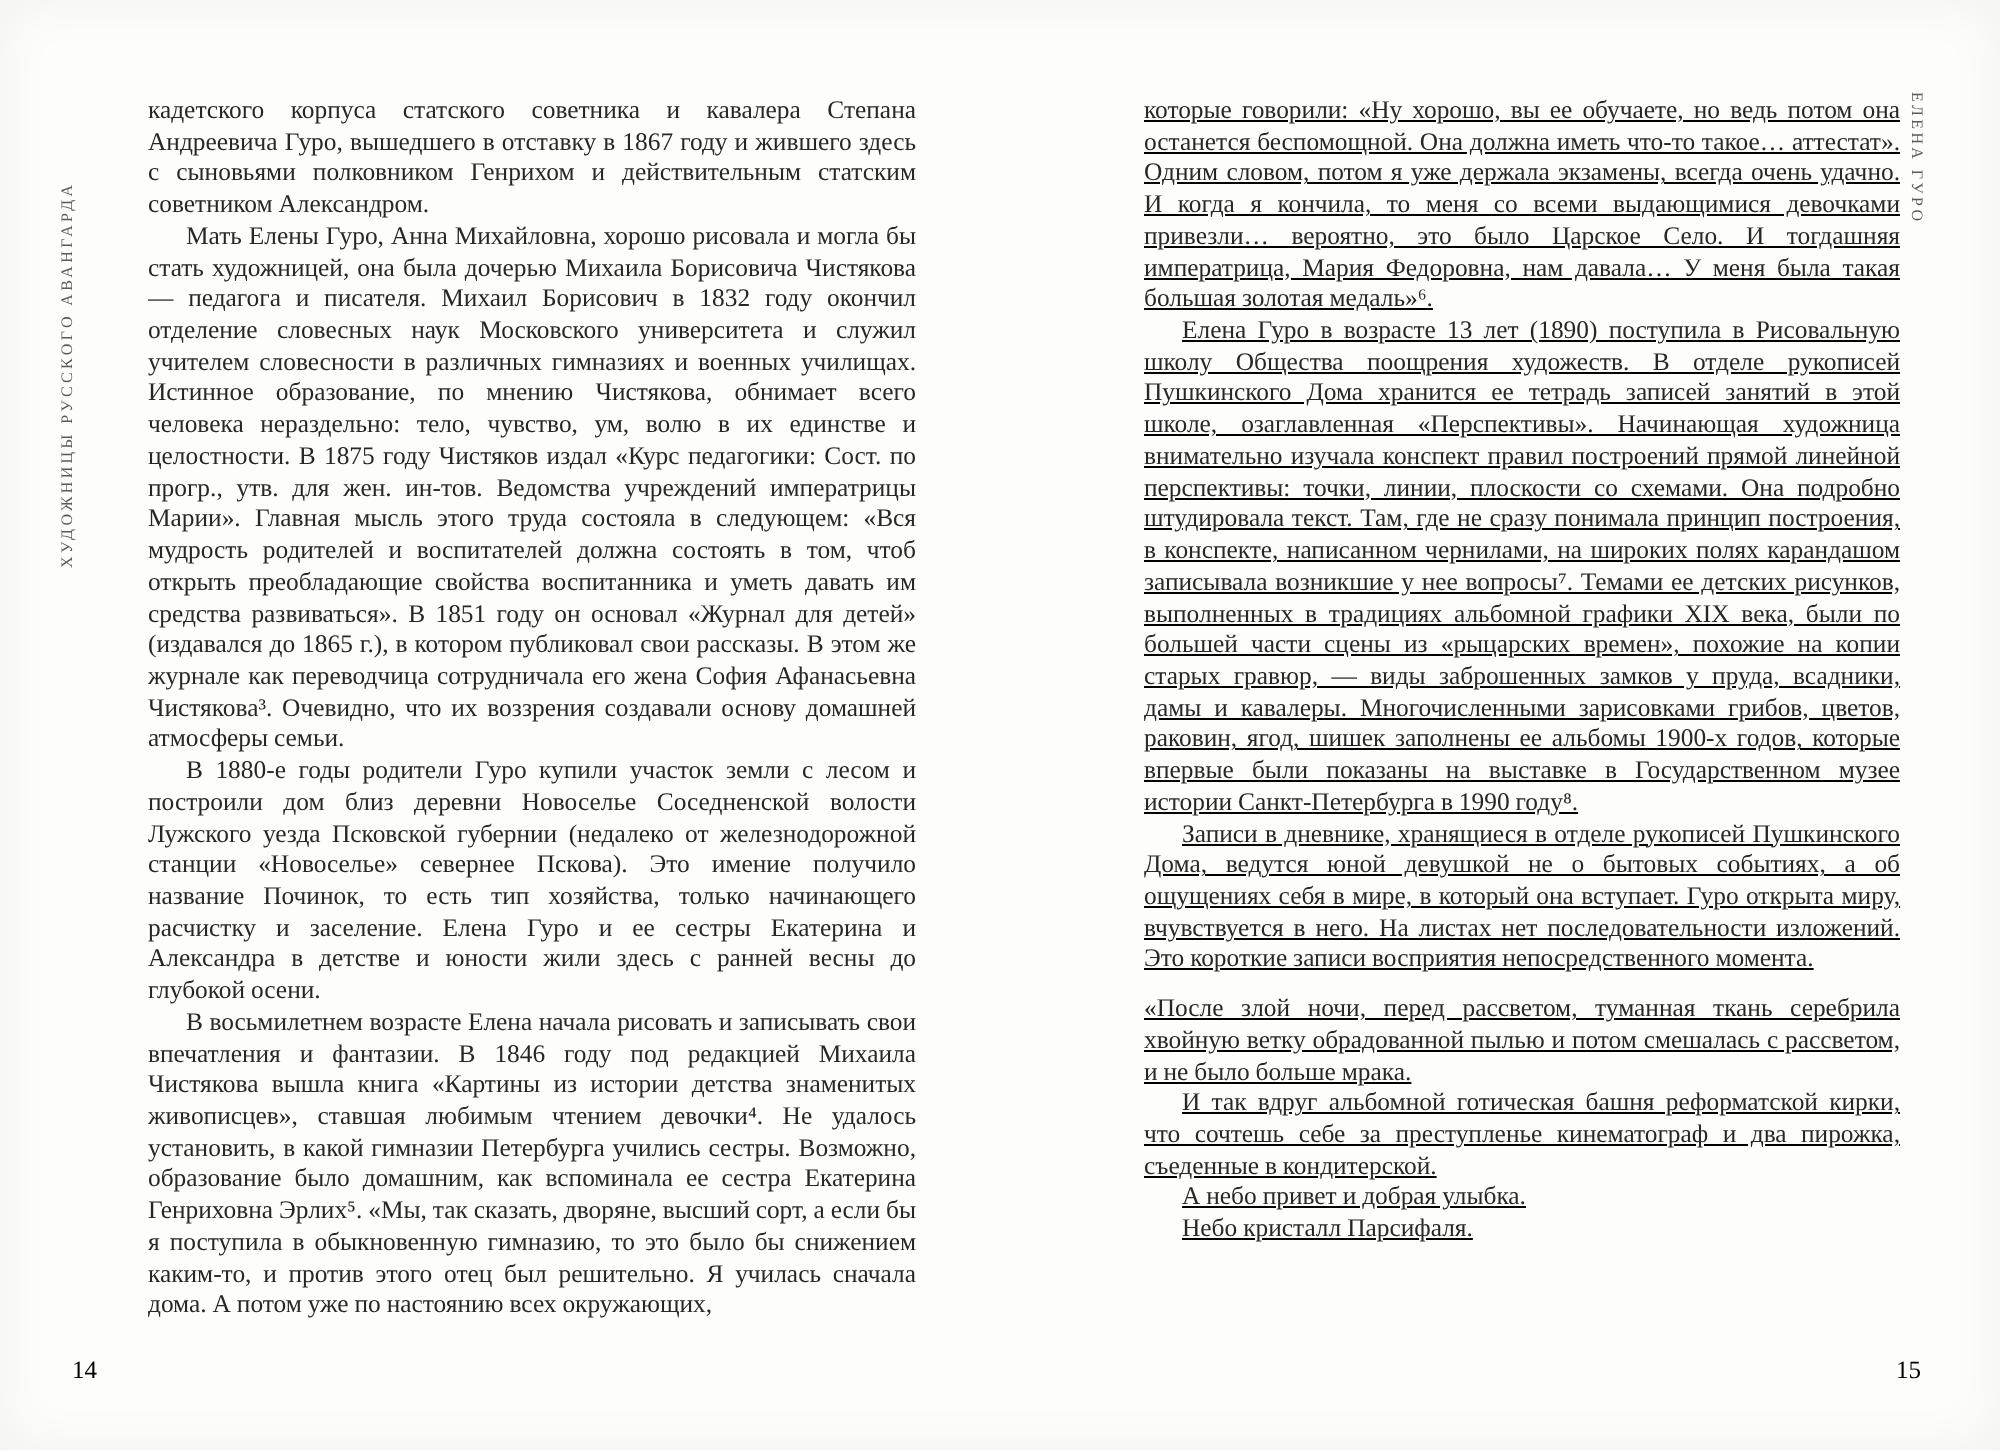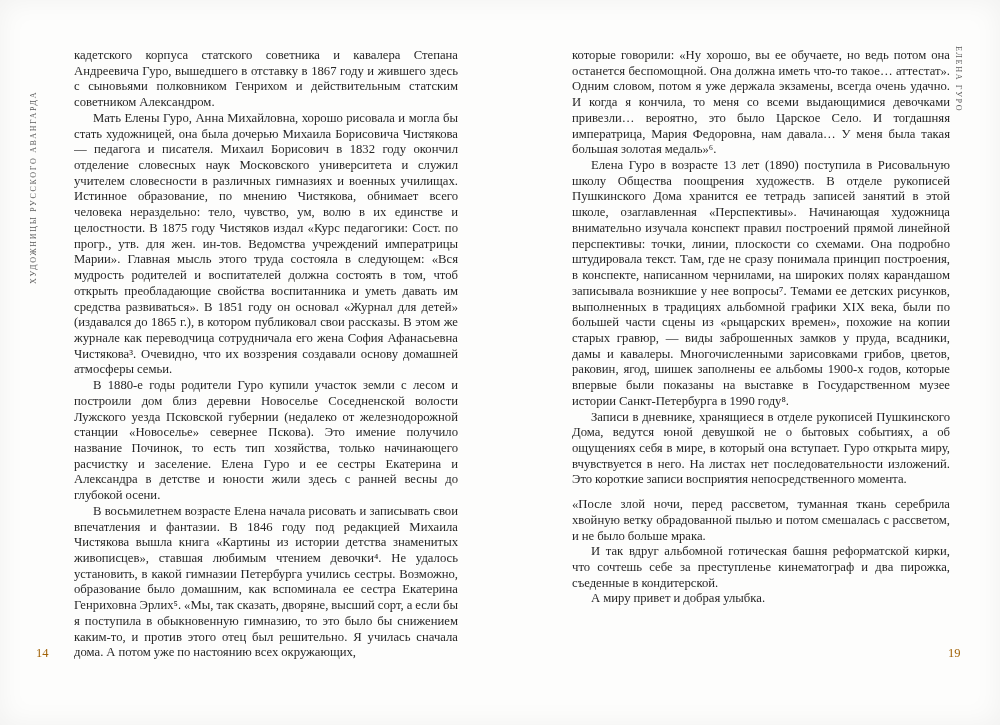--- a/index.html
+++ b/index.html
@@ -19,21 +19,21 @@
     box-shadow: inset 0 0 28px rgba(0,0,0,0.05);
   }
   .page-col {
     position: absolute;
     top: 48px;
     height: 622px;
     overflow: hidden;
     margin-left: 14px;
   }
   .left-col  { left: 60px;  width: 384px; }
-  .right-col { left: 558px; width: 378px; }
+  .right-col { left: 558px; width: 378px; text-decoration: underline; }
   .para {
     margin: 0;
     text-align: justify;
     font-size: 12.7px;
     line-height: 15.72px;
     color: #272727;
     word-spacing: -0.2px;
     hyphens: none;
   }
   .indent { text-indent: 19px; }
@@ -53,23 +53,23 @@
     transform: rotate(180deg);
   }
   .running-title.right {
     left: 954px;
     top: 46px;
     height: 120px;
     writing-mode: vertical-rl;
   }
   .page-number {
     position: absolute;
-    top: 646px;
+    top: 678px;
     font-size: 12.5px;
-    color: #a16207;
+    color: #000000;
   }
   .page-number.left  { left: 36px; }
   .page-number.right { left: 948px; }
 </style>
 </head>
 <body>
 
 <div class="spread">
 
   <div class="running-title left">ХУДОЖНИЦЫ РУССКОГО АВАНГАРДА</div>
@@ -82,20 +82,21 @@
     <p class="para indent">В 1880-е годы родители Гуро купили участок земли с лесом и построили дом близ деревни Новоселье Соседненской волости Лужского уезда Псковской губернии (недалеко от железнодорожной станции «Новоселье» севернее Пскова). Это имение получило название Починок, то есть тип хозяйства, только начинающего расчистку и заселение. Елена Гуро и ее сестры Екатерина и Александра в детстве и юности жили здесь с ранней весны до глубокой осени.</p>
     <p class="para indent">В восьмилетнем возрасте Елена начала рисовать и записывать свои впечатления и фантазии. В 1846 году под редакцией Михаила Чистякова вышла книга «Картины из истории детства знаменитых живописцев», ставшая любимым чтением девочки⁴. Не удалось установить, в какой гимназии Петербурга учились сестры. Возможно, образование было домашним, как вспоминала ее сестра Екатерина Генриховна Эрлих⁵. «Мы, так сказать, дворяне, высший сорт, а если бы я поступила в обыкновенную гимназию, то это было бы снижением каким-то, и против этого отец был решительно. Я училась сначала дома. А потом уже по настоянию всех окружающих,</p>
   </div>
 
   <div class="page-col right-col">
     <p class="para">которые говорили: «Ну хорошо, вы ее обучаете, но ведь потом она останется беспомощной. Она должна иметь что-то такое… аттестат». Одним словом, потом я уже держала экзамены, всегда очень удачно. И когда я кончила, то меня со всеми выдающимися девочками привезли… вероятно, это было Царское Село. И тогдашняя императрица, Мария Федоровна, нам давала… У меня была такая большая золотая медаль»⁶.</p>
     <p class="para indent">Елена Гуро в возрасте 13 лет (1890) поступила в Рисовальную школу Общества поощрения художеств. В отделе рукописей Пушкинского Дома хранится ее тетрадь записей занятий в этой школе, озаглавленная «Перспективы». Начинающая художница внимательно изучала конспект правил построений прямой линейной перспективы: точки, линии, плоскости со схемами. Она подробно штудировала текст. Там, где не сразу понимала принцип построения, в конспекте, написанном чернилами, на широких полях карандашом записывала возникшие у нее вопросы⁷. Темами ее детских рисунков, выполненных в традициях альбомной графики XIX века, были по большей части сцены из «рыцарских времен», похожие на копии старых гравюр, — виды заброшенных замков у пруда, всадники, дамы и кавалеры. Многочисленными зарисовками грибов, цветов, раковин, ягод, шишек заполнены ее альбомы 1900-х годов, которые впервые были показаны на выставке в Государственном музее истории Санкт-Петербурга в 1990 году⁸.</p>
     <p class="para indent">Записи в дневнике, хранящиеся в отделе рукописей Пушкинского Дома, ведутся юной девушкой не о бытовых событиях, а об ощущениях себя в мире, в который она вступает. Гуро открыта миру, вчувствуется в него. На листах нет последовательности изложений. Это короткие записи восприятия непосредственного момента.</p>
     <p class="para gap-before">«После злой ночи, перед рассветом, туманная ткань серебрила хвойную ветку обрадованной пылью и потом смешалась с рассветом, и не было больше мрака.</p>
     <p class="para indent">И так вдруг альбомной готическая башня реформатской кирки, что сочтешь себе за преступленье кинематограф и два пирожка, съеденные в кондитерской.</p>
-    <p class="para indent">А миру привет и добрая улыбка.</p>
+    <p class="para indent">А небо привет и добрая улыбка.</p>
+    <p class="para indent">Небо кристалл Парсифаля.</p>
   </div>
 
   <div class="page-number left">14</div>
 
-  <div class="page-number right">19</div>
+  <div class="page-number right">15</div>
 
 </div>
 
 </body></html>

